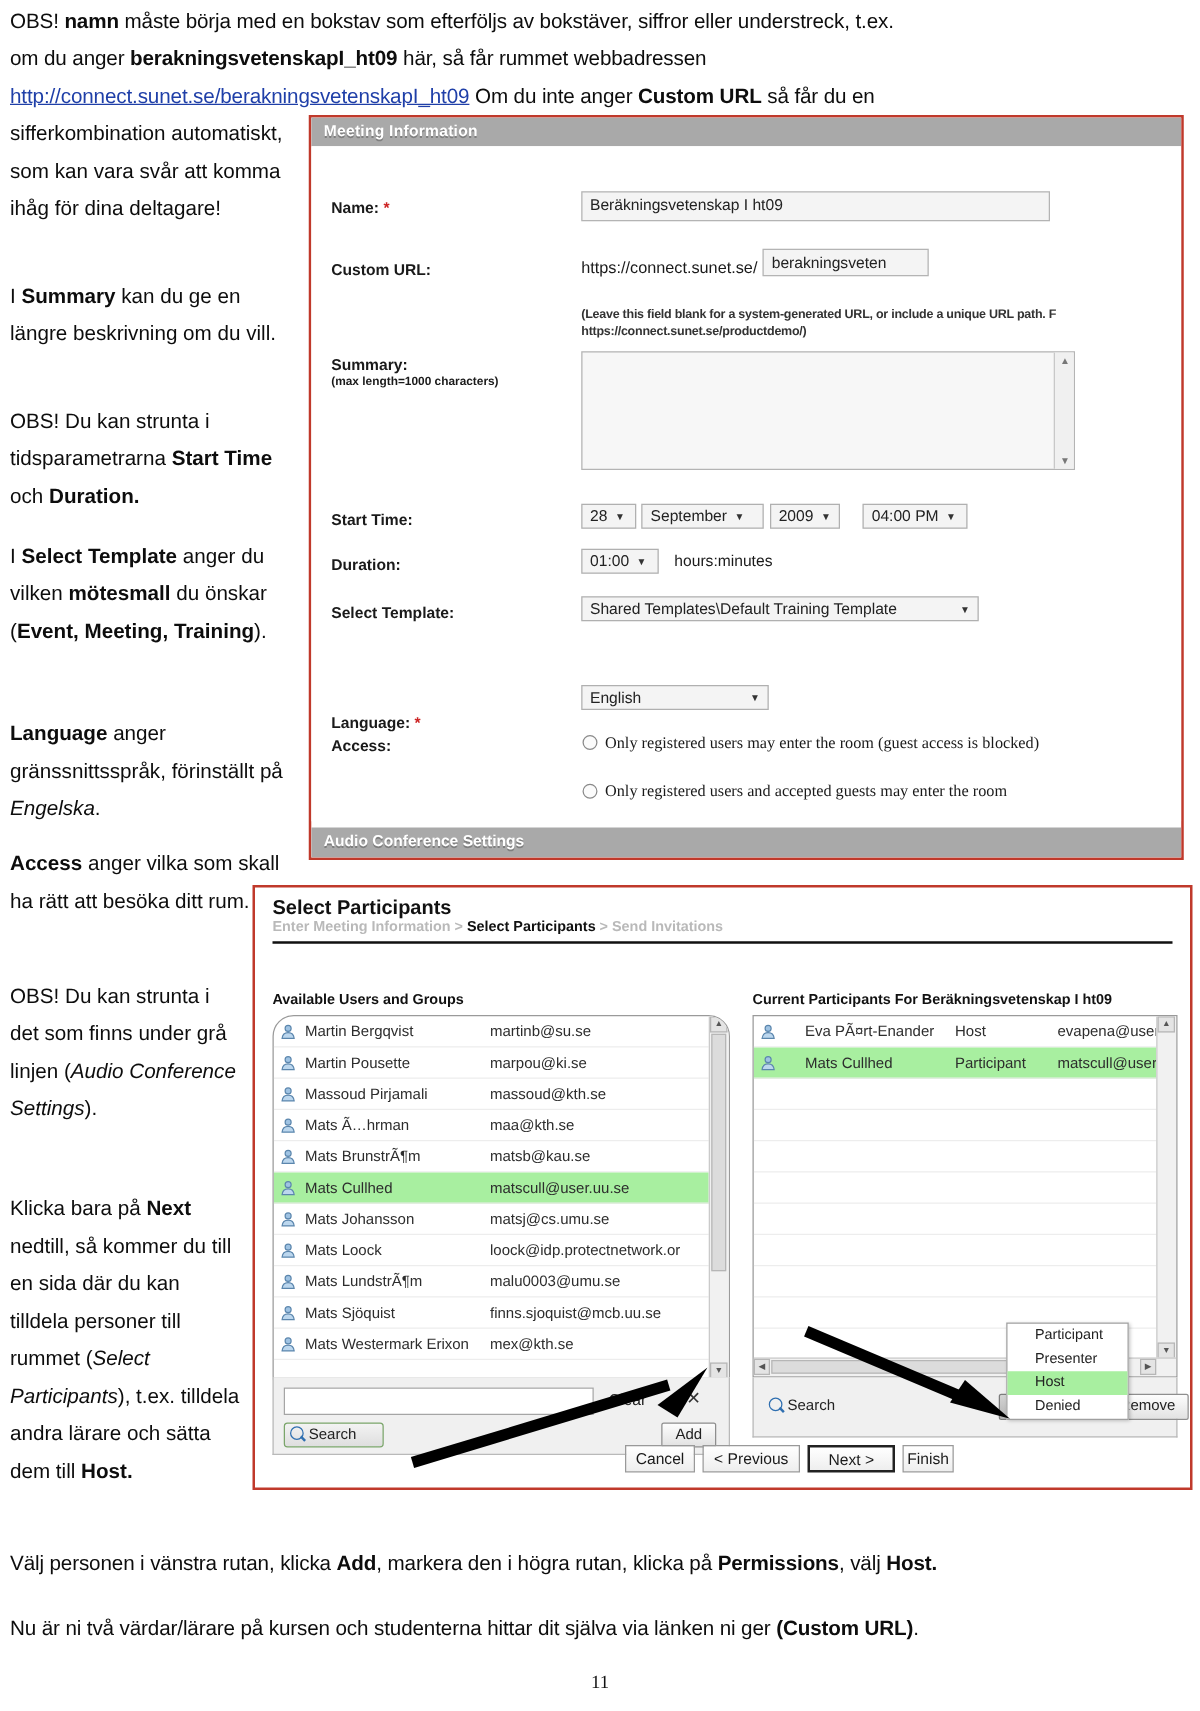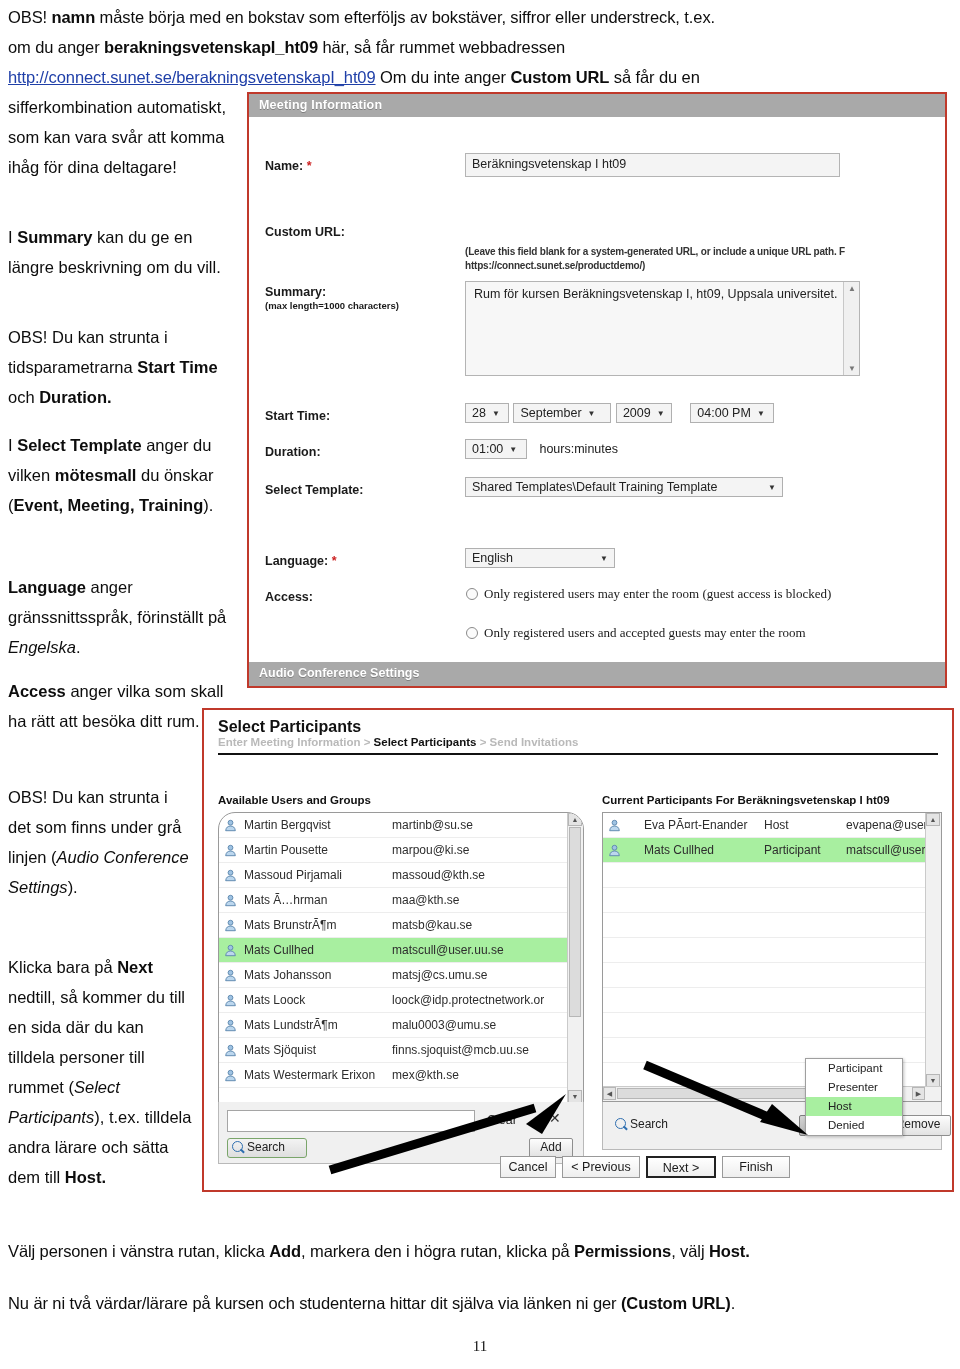--- a/index.html
+++ b/index.html
@@ -481,33 +481,36 @@
 <div class="shot" id="shot-meeting">
   <div class="panel-header">Meeting Information</div>
 
   <div class="form-body">
 
     <div class="f-label" style="top:42px;"><span>Name:</span> <span class="req">*</span></div>
     <div class="f-field" style="left:216px; top:36px;">
       <div class="txtbox" style="width:375px; height:24px;">Beräkningsvetenskap I ht09</div>
     </div>
 
-    <div class="f-label" style="top:92px;margin-top:16px;">Custom URL:</div>
+    <div class="f-label" style="top:92px;">Custom URL:</div>
+    <div class="f-field" style="left:216px; top:86px;">
+      <span class="urlprefix">https://connect.sunet.se/</span>
+      <span class="txtbox" style="display:inline-block; width:133px; height:22px; position:relative; top:-4px; background:#f4f4f4;">berakningsveten</span>
+    </div>
     <div class="f-field hint" style="left:216px; top:128px; width:520px;">
       <div>(Leave this field blank for a system-generated URL, or include a unique URL path. F</div>
       <div>https://connect.sunet.se/productdemo/)</div>
     </div>
 
     <div class="f-label" style="top:168px;">
       <span>Summary:</span>
       <span class="f-sub">(max length=1000 characters)</span>
     </div>
     <div class="f-field" style="left:216px; top:164px;">
       <div class="textarea-box" style="width:395px; height:95px;">
-        <div class="ta-text">Rum för kursen Beräkningsvetenskap I, ht09, Uppsala universitet.</div>
         <div class="ta-scroll">
           <span class="arr up">▲</span>
           <span class="arr dn">▼</span>
         </div>
       </div>
     </div>
 
     <div class="f-label" style="top:292px;">Start Time:</div>
     <div class="f-field" style="left:216px; top:286px;">
       <span class="combo" style="width:44px;"><span class="cv">28</span><span class="carot">▼</span></span>
@@ -520,21 +523,21 @@
     <div class="f-field" style="left:216px; top:322px;">
       <span class="combo" style="width:62px;"><span class="cv">01:00</span><span class="carot">▼</span></span>
       <span class="plain-text" style="margin-left:8px;">hours:minutes</span>
     </div>
 
     <div class="f-label" style="top:366px;">Select Template:</div>
     <div class="f-field" style="left:216px; top:360px;">
       <span class="combo" style="width:318px;"><span class="cv">Shared Templates\Default Training Template</span><span class="carot" style="position:absolute; right:6px; top:5px;">▼</span></span>
     </div>
 
-    <div class="f-label" style="top:437px;"><span>Language:</span> <span class="req">*</span></div>
+    <div class="f-label" style="top:454px;"><span>Language:</span> <span class="req">*</span></div>
     <div class="f-field" style="left:216px; top:431px;">
       <span class="combo" style="width:150px;"><span class="cv">English</span><span class="carot" style="position:absolute; right:6px; top:5px;">▼</span></span>
     </div>
 
     <div class="f-label" style="top:473px;">Access:</div>
     <div class="radio-row" style="left:217px; top:469px;"><span class="radio"></span><span>Only registered users may enter the room (guest access is blocked)</span></div>
     <div class="radio-row" style="left:217px; top:508px;"><span class="radio"></span><span>Only registered users and accepted guests may enter the room</span></div>
     <div class="radio-row" style="left:217px; top:548px;"><span class="radio on"></span><span>Anyone who has the URL for the meeting can enter the room</span></div>
   </div>
 
@@ -711,21 +714,21 @@
     <div class="mi">Participant</div>
     <div class="mi">Presenter</div>
     <div class="mi sel">Host</div>
     <div class="mi">Denied</div>
   </div>
 
   <div class="wizard-bar">
     <div class="wz" style="left:296px; width:56px;">Cancel</div>
     <div class="wz" style="left:358px; width:78px;">&lt; Previous</div>
     <div class="wz primary" style="left:442px; width:70px;">Next &gt;</div>
-    <div class="wz" style="left:518px; width:68px;">Finish</div>
+    <div class="wz" style="left:518px; width:41px;">Finish</div>
   </div>
 </div>
 
 <svg class="arrow-svg" style="left:320px; top:1088px;" width="260" height="90" viewBox="0 0 260 90">
   <path d="M10,82 L215,20" stroke="#000" stroke-width="9" fill="none"></path>
   <path d="M246,6 L206,36 L222,46 Z" fill="#000"></path>
 </svg>
 
 <svg class="arrow-svg" style="left:640px; top:1060px;" width="190" height="90" viewBox="0 0 190 90">
   <path d="M5,5 L140,62" stroke="#000" stroke-width="9" fill="none"></path>

